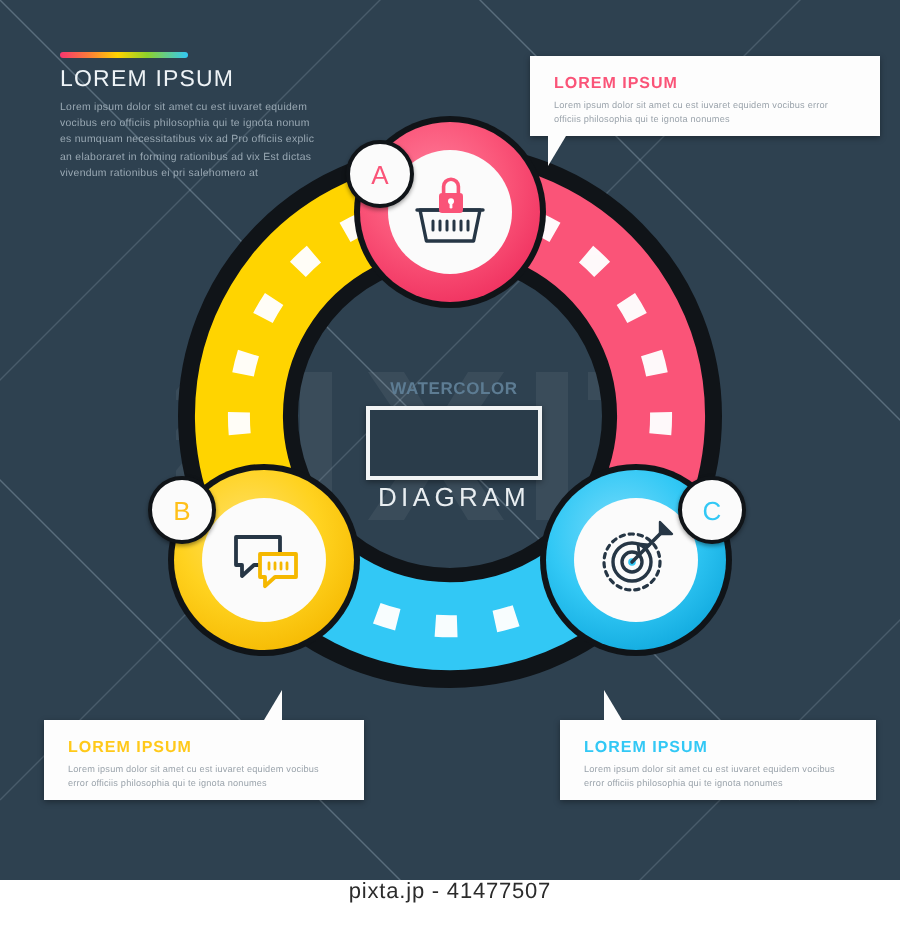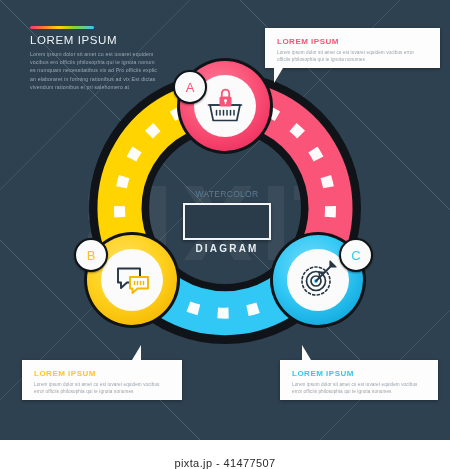--- a/index.html
+++ b/index.html
@@ -78,40 +78,40 @@
   
   #center-label{
     position:absolute;left:183px;top:203px;
     width:84px;height:33px;
     background:#2a3c4a;
     border:2px solid #f2f4f5;
     display:flex;flex-direction:column;
     align-items:center;justify-content:center;
     box-shadow:0 1px 3px rgba(0,0,0,.4);
   }
-  #cl-1{color:#5d7c93;font-size:8.5px;font-weight:400;letter-spacing:.3px;line-height:10px;}
-  #cl-2{color:#e9eef1;font-size:10px;font-weight:700;letter-spacing:2.2px;line-height:11px;margin-top:44px;}
+  #cl-1{color:#5d7c93;font-size:8.5px;font-weight:700;letter-spacing:.3px;line-height:10px;}
+  #cl-2{color:#e9eef1;font-size:13px;font-weight:400;letter-spacing:2.2px;line-height:11px;margin-top:44px;}
 
   
   .badge{
     position:absolute;width:30px;height:30px;border-radius:50%;
     background:#fbfbfb;border:2.5px solid #101418;
     display:flex;align-items:center;justify-content:center;
     font-size:13px;font-weight:400;
     box-shadow:0 1px 2px rgba(0,0,0,.4);
   }
   #badge-a{left:173px;top:70px;color:#fa5478;}
   #badge-b{left:74px;top:238px;color:#ffc01a;}
   #badge-c{left:339px;top:238px;color:#32c8f5;}
 
   
   #footer{
     position:absolute;left:0;top:440px;width:450px;height:29px;
     background:#ffffff;
-    display:flex;align-items:flex-end;justify-content:center;
+    display:flex;align-items:flex-start;justify-content:center;
   }
   #footer-text{color:#2b2b2b;font-size:11px;letter-spacing:.4px;}
 </style>
 </head>
 <body>
 
 <div id="stage">
 
   <div id="canvas">
 

